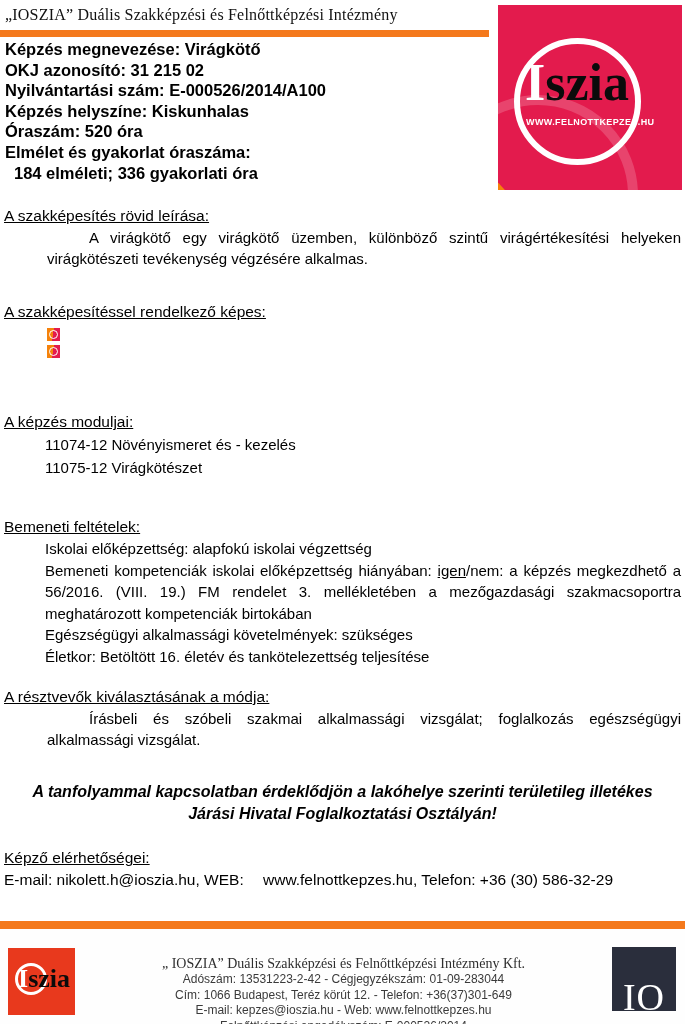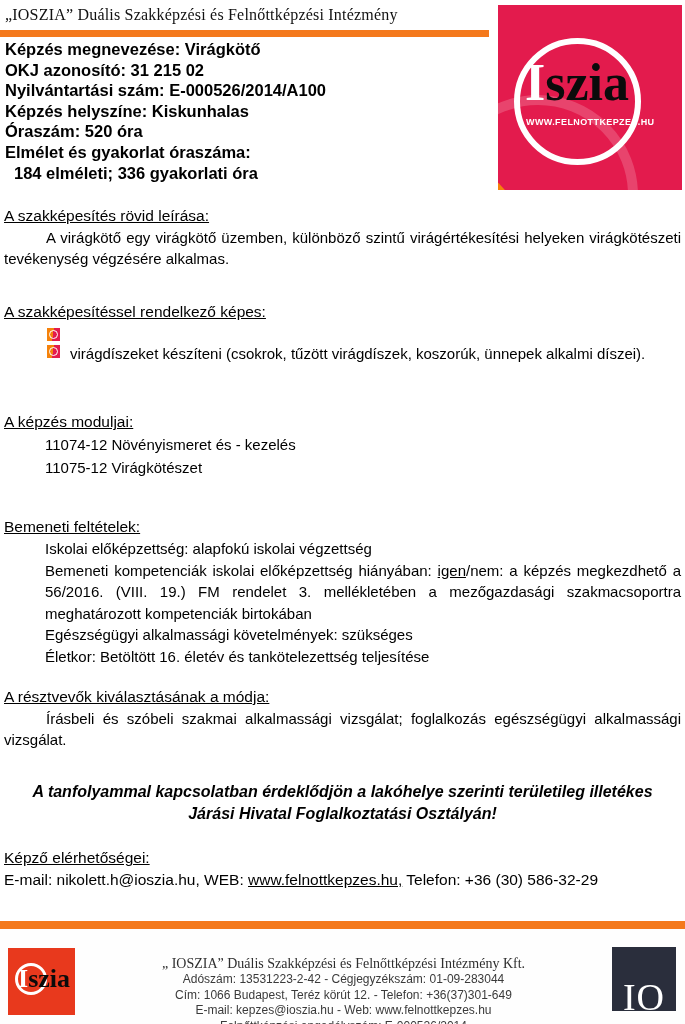--- a/index.html
+++ b/index.html
@@ -68,21 +68,21 @@
   .info-hours-detail { padding-left: 9px; }
 
   
   .sec { position: absolute; left: 4px; width: 677px; }
   .sec-heading {
     font-size: 15.5px; text-decoration: underline;
     margin-bottom: 2px;
   }
   .body-text { font-size: 15px; line-height: 21px; }
   .justified { text-align: justify; }
-  .indent { text-indent: 42px; }
+  .indent { text-indent: 42px; margin-left: 43px; }
 
   .sec-short-desc   { top: 207px; }
   .sec-capabilities { top: 303px; }
   .sec-modules      { top: 413px; }
   .sec-entry        { top: 518px; }
   .sec-selection    { top: 688px; }
 
   .bullet-list { margin-top: 3px; }
   .bullet-row { display: flex; align-items: flex-start; padding-left: 43px; }
   .bullet-icon {
@@ -108,21 +108,21 @@
   .notice {
     position: absolute; top: 781px; left: 0; width: 685px;
     padding: 0 28px;
     font-size: 16px; font-weight: bold; font-style: italic;
     text-align: center; line-height: 22px;
   }
 
   
   .sec-contact { top: 849px; }
   .contact-line { font-size: 15.5px; line-height: 22px; }
-  .contact-link { text-decoration: underline; color: #000; cursor: pointer; }
+  .contact-link { color: #000; cursor: pointer; margin-left: 15px; }
 
   
   .footer-bar {
     position: absolute; top: 921px; left: 0;
     width: 685px; height: 8px; background: #F4791C;
   }
   .footer {
     position: absolute; top: 929px; left: 0;
     width: 685px; height: 95px; background: #fefefe;
     display: flex; align-items: flex-start;
@@ -196,21 +196,20 @@
   </div>
 
   <div class="sec sec-capabilities">
     <div class="sec-heading">A szakképesítéssel rendelkező képes:</div>
     <div class="bullet-list">
       <div class="bullet-row">
         <span class="bullet-icon"></span>
       </div>
       <div class="bullet-row">
         <span class="bullet-icon"></span>
-        <span class="bullet-text">virágdíszeket készíteni (csokrok, tűzött virágdíszek, koszorúk, ünnepek alkalmi díszei).</span>
       </div>
     </div>
   </div>
 
   <div class="sec sec-modules">
     <div class="sec-heading">A képzés moduljai:</div>
     <div class="module-list">
       <div class="body-text">11074-12 Növényismeret és - kezelés</div>
       <div class="body-text">11075-12 Virágkötészet</div>
     </div>

